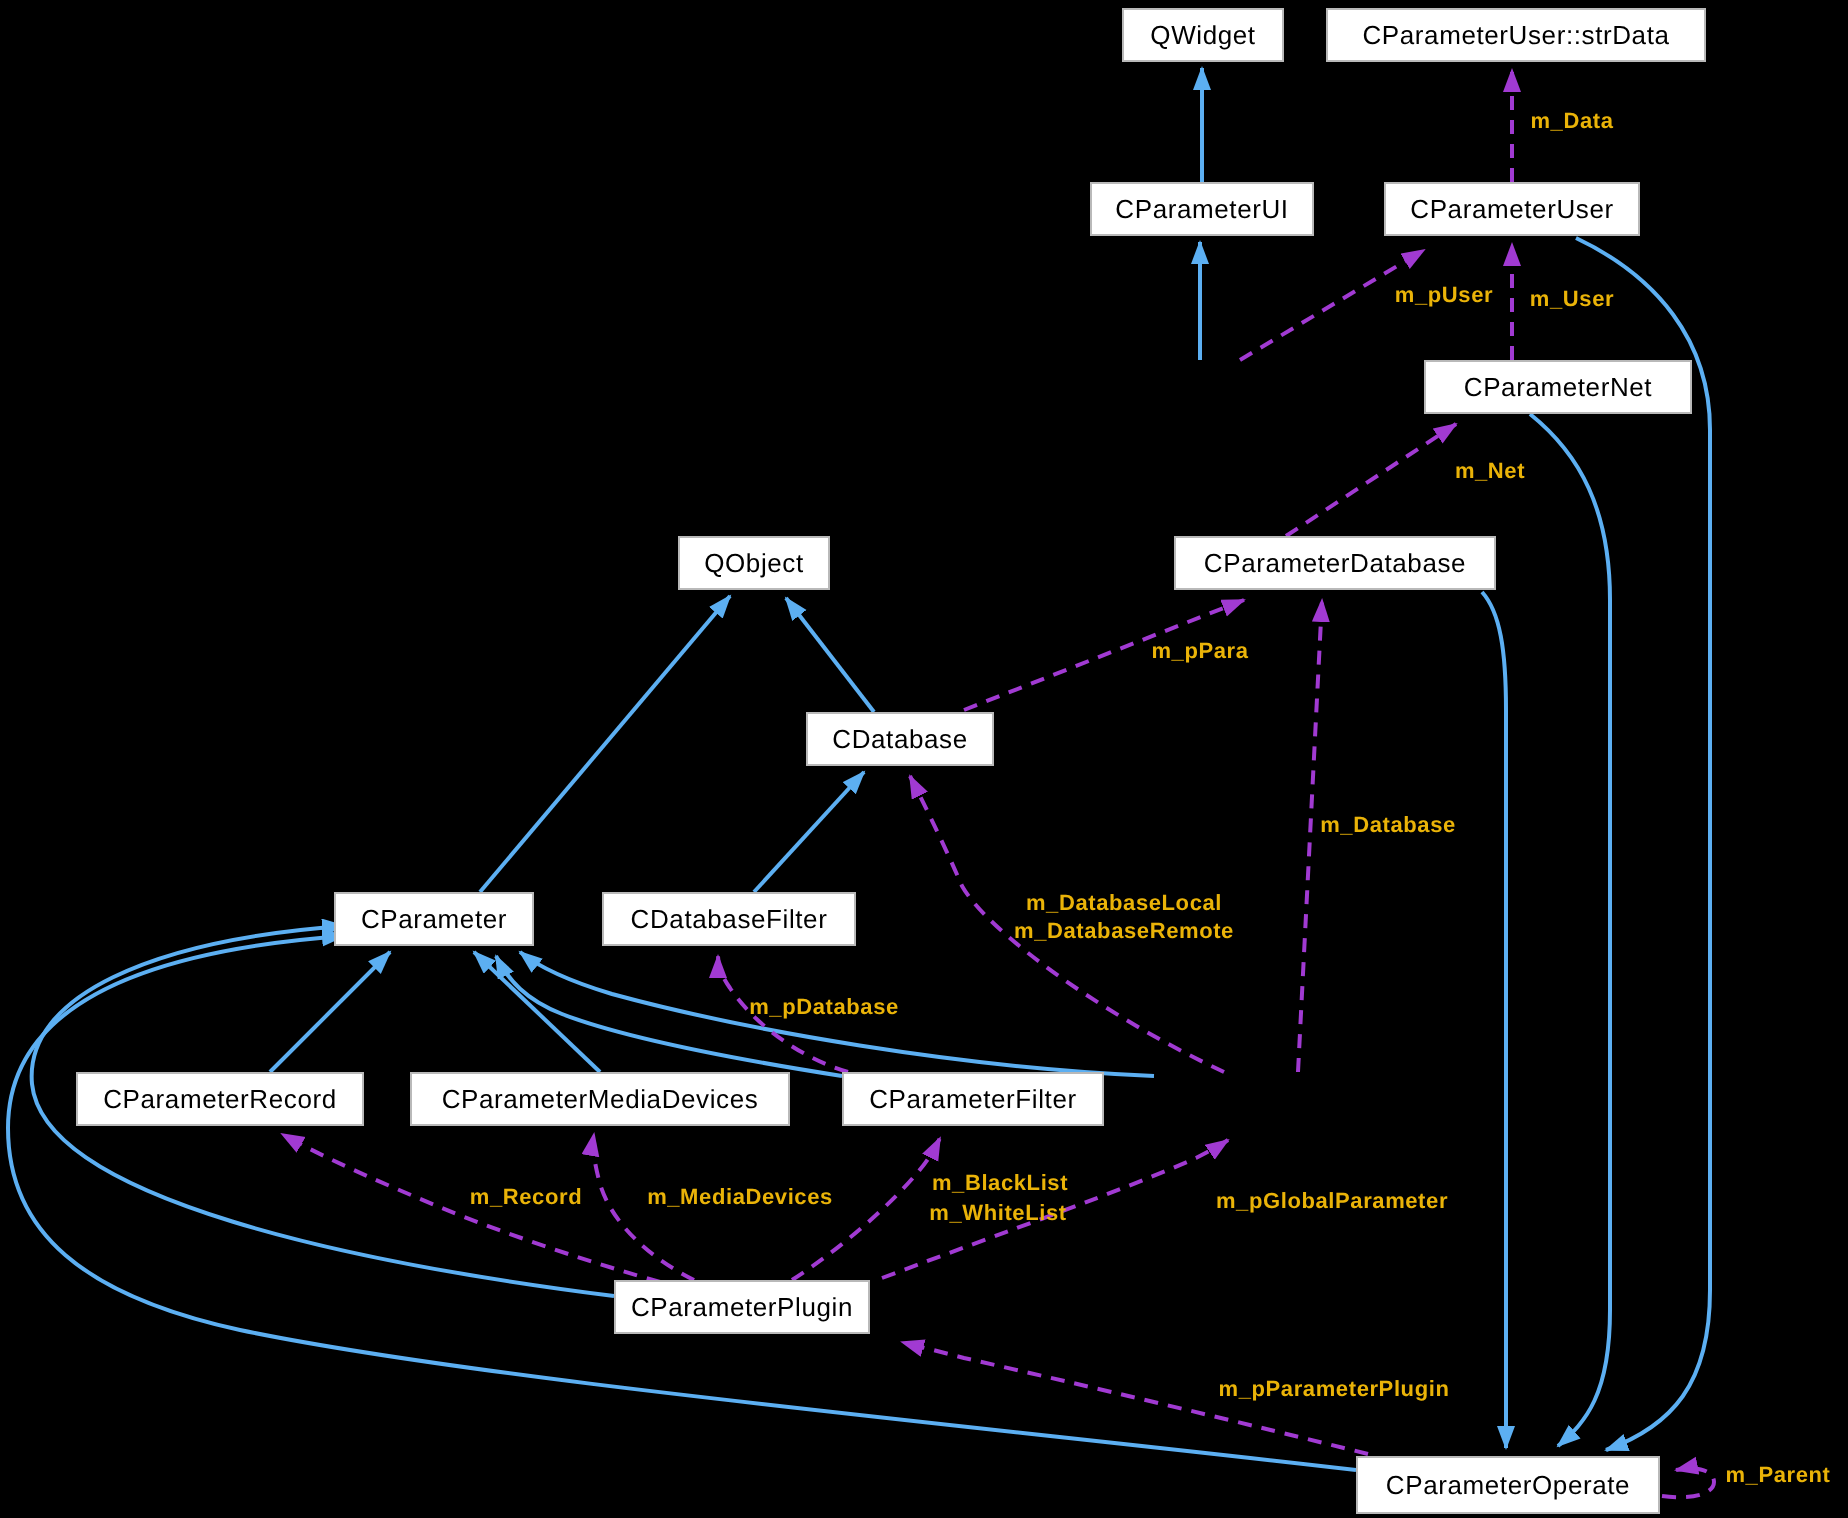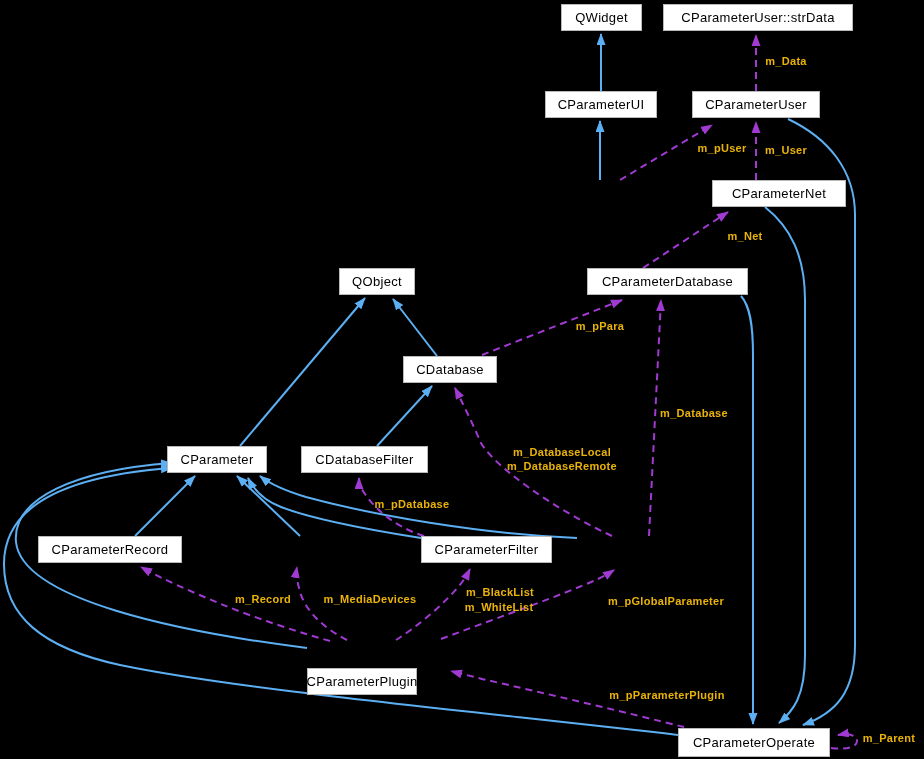--- a/index.html
+++ b/index.html
@@ -94,24 +94,27 @@
     </div>
   <div class="node" style="left:167px;top:446px;width:100px;">
       <span>CParameter</span>
     </div>
   <div class="node" style="left:301px;top:446px;width:127px;">
       <span>CDatabaseFilter</span>
     </div>
   <div class="node" style="left:38px;top:536px;width:144px;">
       <span>CParameterRecord</span>
     </div>
+  <div class="node" style="left:205px;top:536px;width:190px;">
+      <span>CParameterMediaDevices</span>
+    </div>
   <div class="node" style="left:421px;top:536px;width:131px;">
       <span>CParameterFilter</span>
     </div>
-  <div class="node" style="left:307px;top:668px;width:110px;">
+  <div class="node" style="left:307px;top:640px;width:128px;">
       <span>CParameterPlugin</span>
     </div>
   <div class="node" style="left:678px;top:728px;width:152px;height:29px;">
       <span>CParameterOperate</span>
     </div>
 
   <div class="elabel" style="left:786px;top:61px;">m_Data</div>
   <div class="elabel" style="left:722px;top:148px;">m_pUser</div>
   <div class="elabel" style="left:786px;top:150px;">m_User</div>
   <div class="elabel" style="left:745px;top:236px;">m_Net</div>

